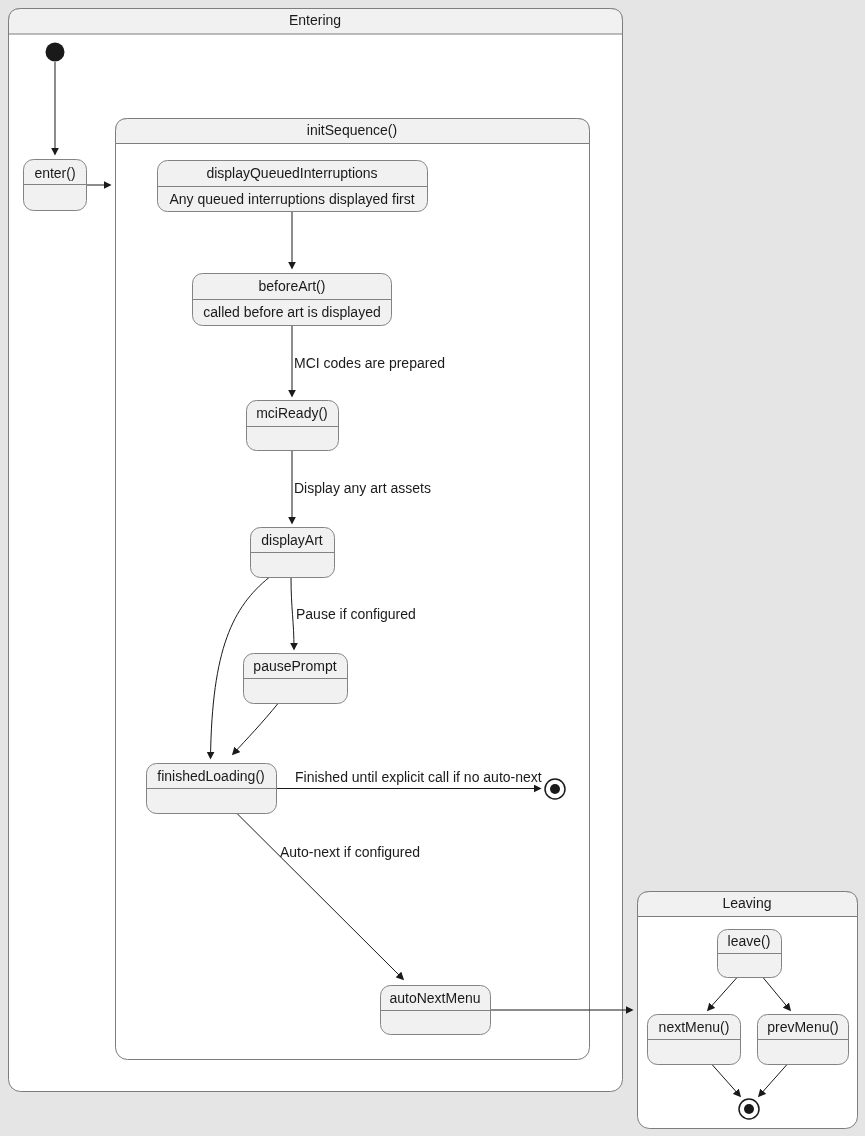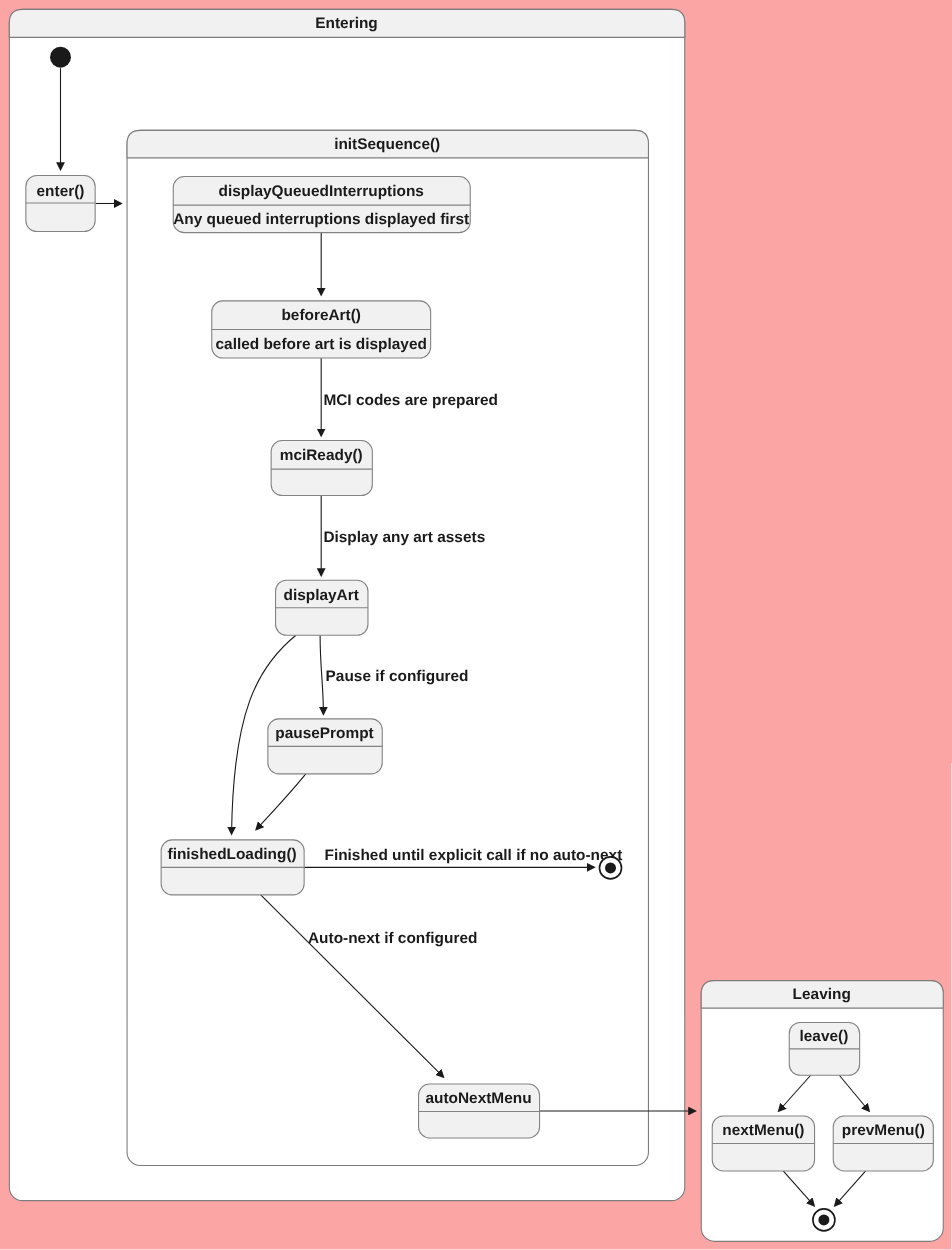--- a/index.html
+++ b/index.html
@@ -5,23 +5,22 @@
   html, body {
     margin: 0;
     padding: 0;
     background: #ffffff;
     font-family: "Liberation Sans", sans-serif;
   }
   .stage {
     position: relative;
     width: 865px;
     height: 1136px;
-    background: #fca5a5;
+    background: #e5e5e5;
     overflow: hidden;
-    font-weight: bold;
   }
   svg { display: block; }
   svg text {
     font-family: "Liberation Sans", sans-serif;
     font-size: 14px;
     fill: #1a1a1a;
   }
   .container-rect {
     fill: #ffffff;
     stroke: #7d7d7d;

